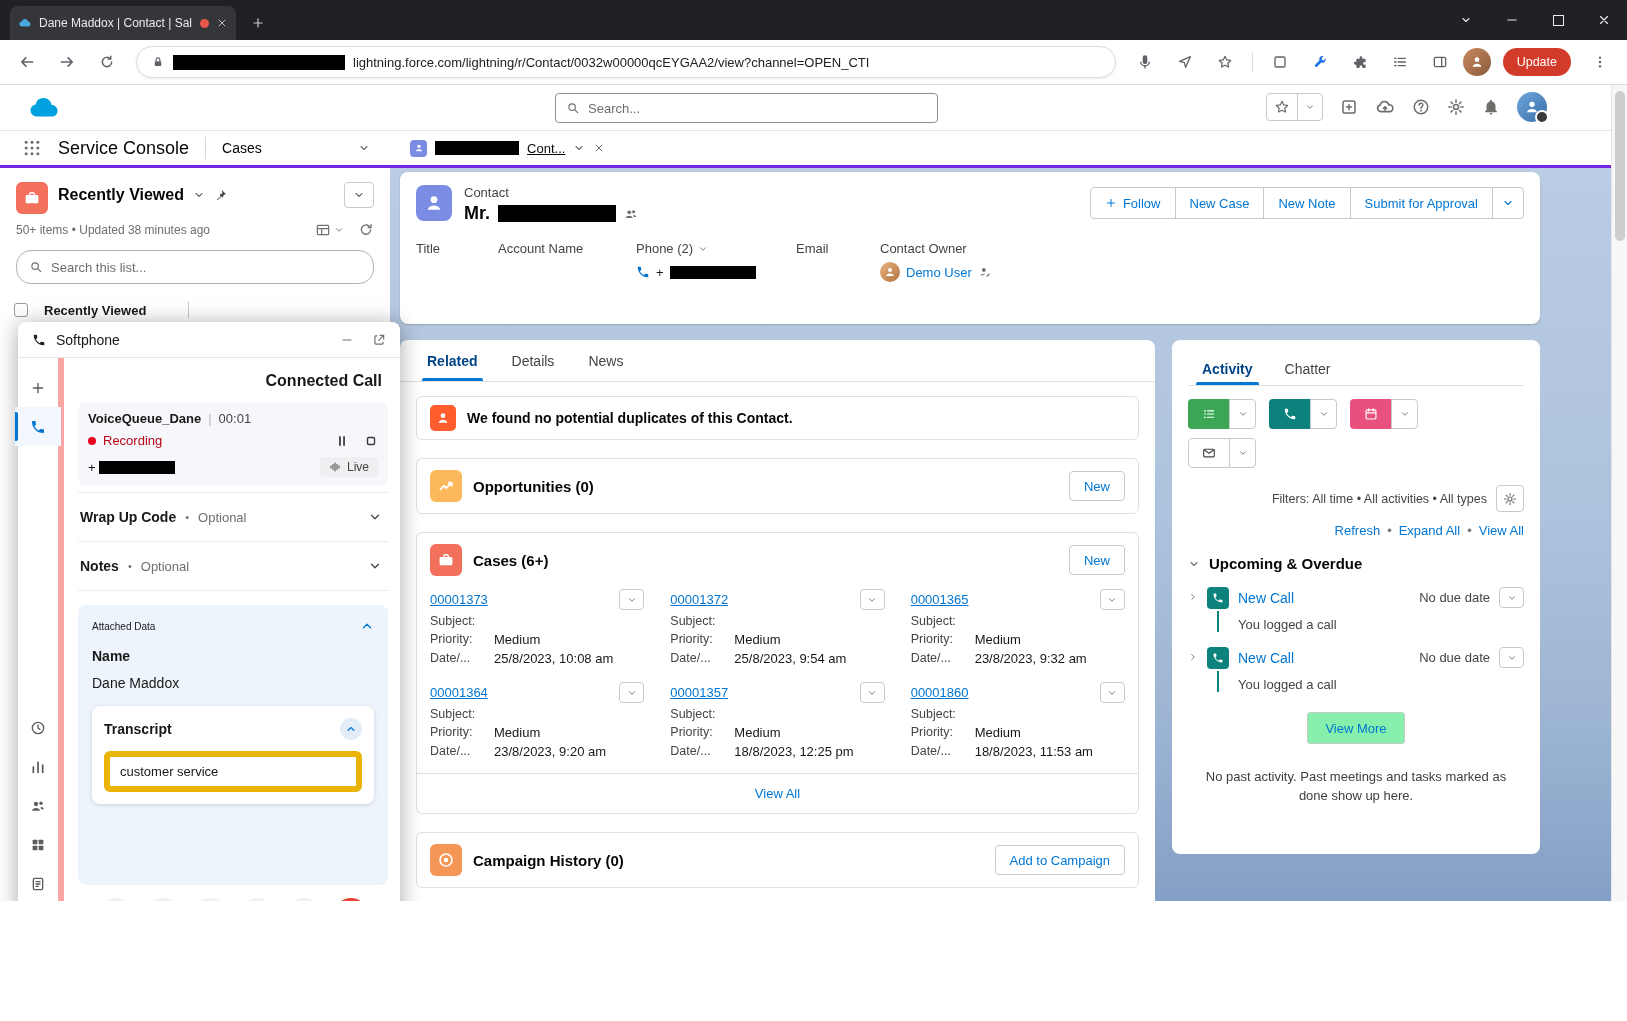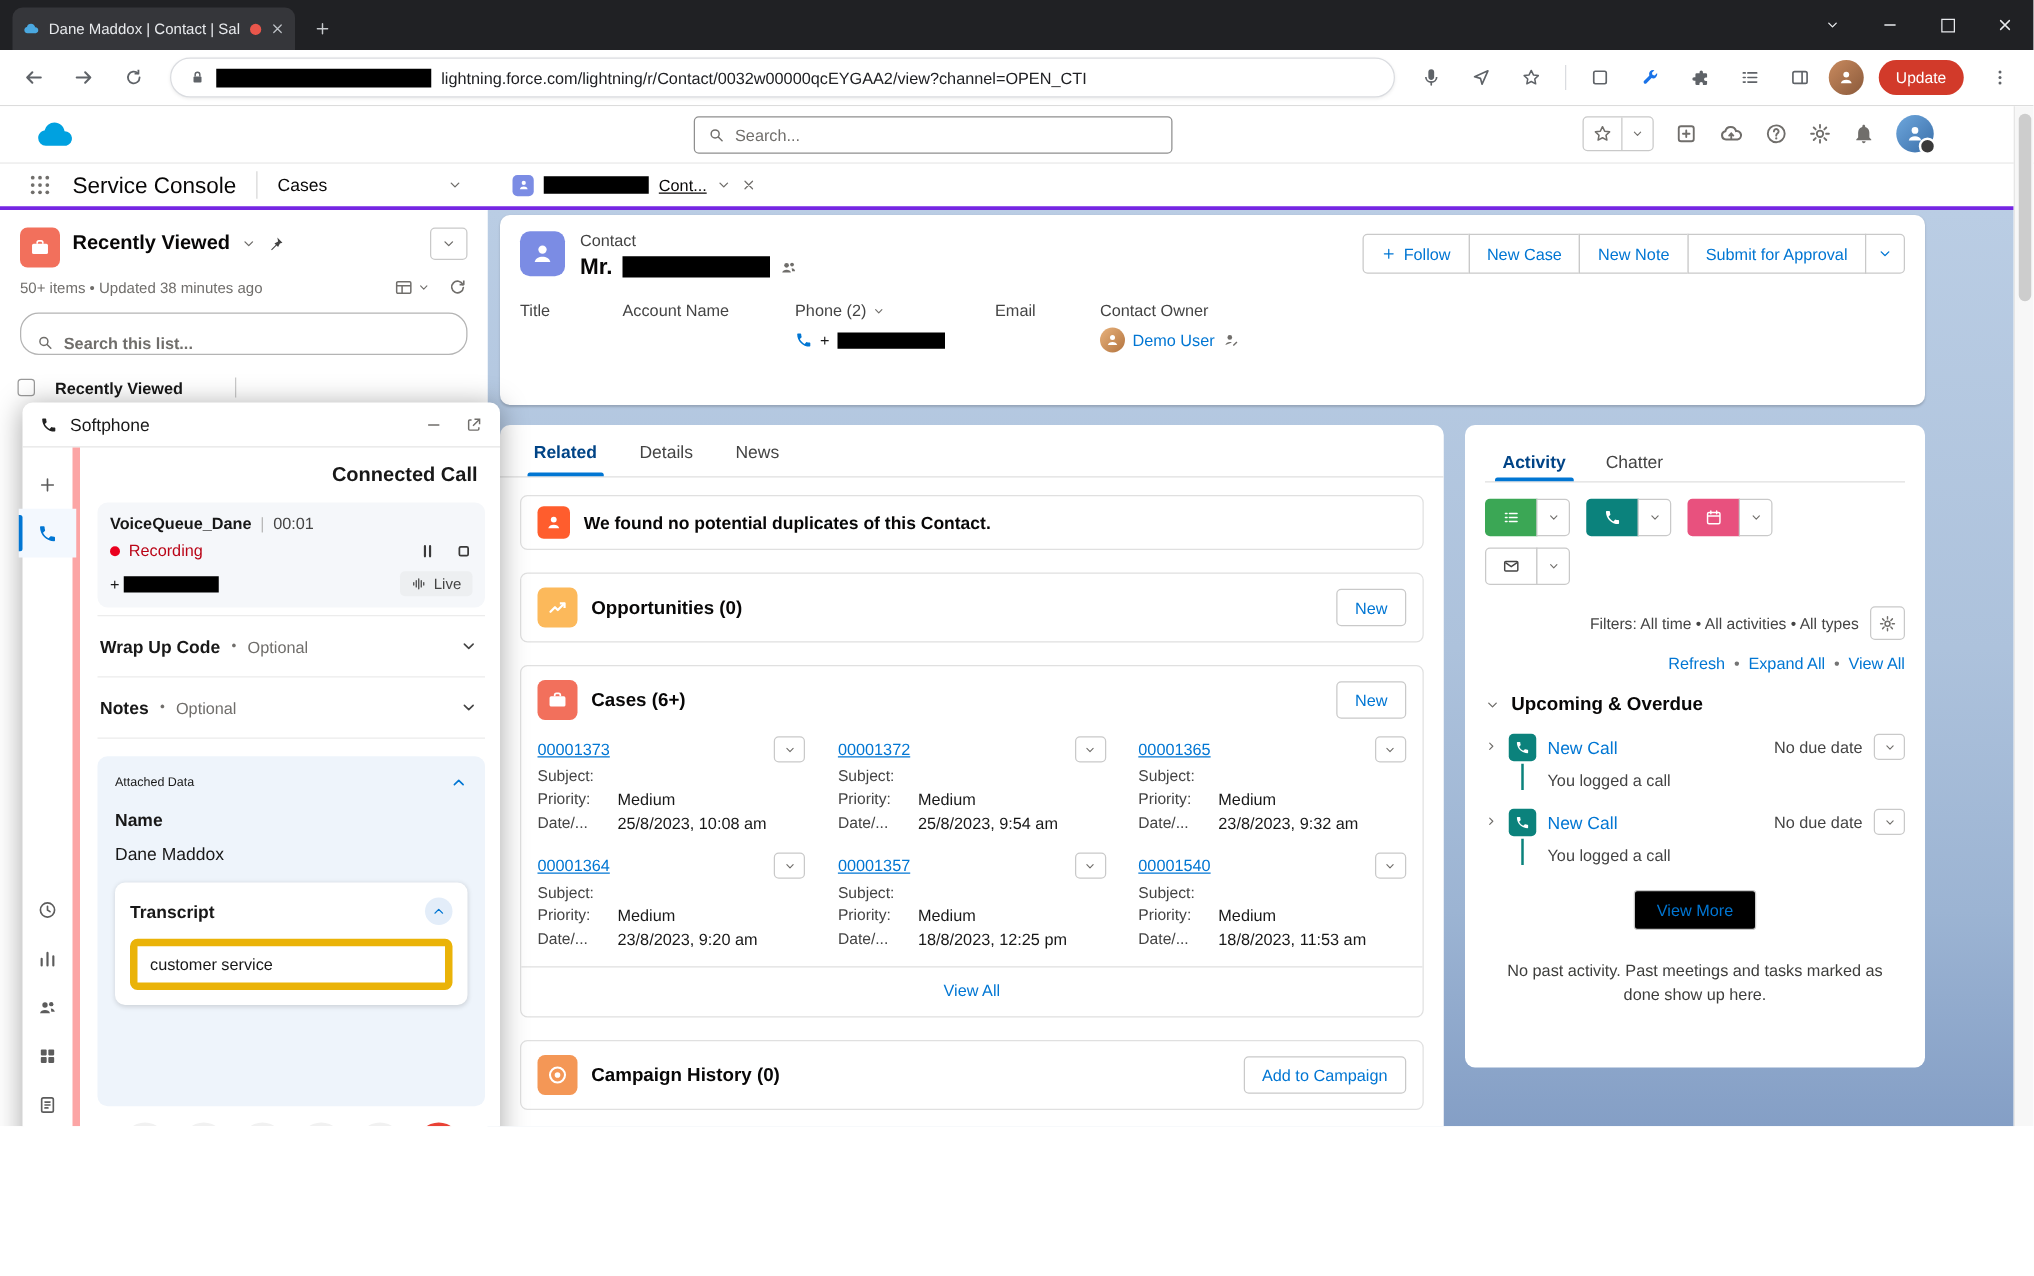--- a/index.html
+++ b/index.html
@@ -67,21 +67,21 @@
   .obj-ic32 { width:32px; height:32px; border-radius:6px; color:#fff; display:flex; align-items:center; justify-content:center; flex:none; }
   .coral { background:#f2705c; }
   .lp-title-block { margin-left:10px; padding-top:4px; }
   .lp-title-row { display:flex; align-items:center; gap:9px; color:#706e6b; }
   .lp-title { font-size:16px; font-weight:bold; color:#080707; cursor:pointer; }
   .lp-dd { margin-left:auto; width:30px; height:26px; border:1px solid #c9c9c9; border-radius:4px; display:flex; align-items:center; justify-content:center; color:#706e6b; cursor:pointer; }
   .lp-meta-row { display:flex; align-items:center; padding:8px 16px 0; }
   .lp-meta { font-size:12px; color:#706e6b; }
   .lp-tools { margin-left:auto; display:flex; align-items:center; gap:14px; color:#706e6b; }
   .lp-displayas { display:flex; align-items:center; gap:3px; cursor:pointer; }
-  .lp-search { margin:12px 16px 0; height:30px; border:1px solid #b4b4b4; border-radius:15px; display:flex; align-items:flex-start; gap:8px; padding:16px 12px; color:#706e6b;font-weight:bold; }
+  .lp-search { margin:12px 16px 0; height:30px; border:1px solid #b4b4b4; border-radius:15px; display:flex; align-items:center; gap:8px; padding:16px 12px; color:#706e6b; }
   .lp-search .ph { font-size:13px; }
   .lp-row { margin-top:18px; padding:0 14px; display:flex; align-items:center; gap:16px; }
   .cbx { width:14px; height:14px; border:1px solid #9a9a9a; border-radius:3px; flex:none; }
   .lp-row-label { font-size:13px; font-weight:bold; color:#181818; }
   .coldiv { width:1px; height:16px; background:#c9c9c9; margin-left:26px; }
 
   
   .record-card { position:absolute; left:400px; top:172px; width:1140px; height:152px; background:#fff; border-radius:8px; box-shadow:0 1px 2px rgba(0,0,0,.18); }
   .rc-top { display:flex; align-items:flex-start; padding:13px 16px 0; }
   .rc-entity-icon { width:36px; height:36px; border-radius:8px; background:#7b8ce4; color:#fff; display:flex; align-items:center; justify-content:center; flex:none; }
@@ -155,21 +155,21 @@
   .aexp { color:#706e6b; margin-top:5px; cursor:pointer; flex:none; }
   .aicon { width:22px; height:22px; border-radius:4px; background:#0b827c; color:#fff; display:flex; align-items:center; justify-content:center; flex:none; position:relative; }
   .aicon::after { content:""; position:absolute; left:10px; top:24px; width:2px; height:21px; background:#0b827c; }
   .abody { flex:1; min-width:0; }
   .arow1 { display:flex; align-items:center; justify-content:space-between; }
   .atitle { color:#0176d3; font-size:14px; cursor:pointer; }
   .aright { display:flex; align-items:center; gap:9px; }
   .adue { color:#444; font-size:13px; white-space:nowrap; }
   .add { width:25px; height:21px; border:1px solid #c9c9c9; border-radius:4px; display:flex; align-items:center; justify-content:center; color:#706e6b; cursor:pointer; }
   .adesc { color:#444; font-size:13px; margin-top:9px; }
-  .viewmore { display:block; margin:20px auto 0; height:32px; padding:0 17px; border:1px solid #c9c9c9; border-radius:3px; background:#000000; color:#0176d3; font-size:13px; font-family:inherit; cursor:pointer; }
+  .viewmore { display:block; margin:20px auto 0; height:32px; padding:0 17px; border:1px solid #c9c9c9; border-radius:3px; background:#86efac; color:#0176d3; font-size:13px; font-family:inherit; cursor:pointer; }
   .aempty { margin:24px auto 0; max-width:320px; text-align:center; font-size:13px; color:#3e3e3c; line-height:1.45; }
 
   
   .softphone { position:absolute; left:18px; top:322px; width:382px; height:625px; background:#fff; border-radius:8px 8px 0 0; box-shadow:0 2px 22px rgba(0,0,0,.35); z-index:50; display:flex; flex-direction:column; }
   .sp-head { height:36px; border-bottom:1px solid #e5e5e5; display:flex; align-items:center; gap:10px; padding:0 14px; flex:none; }
   .sp-title { font-size:14px; color:#181818; }
   .sp-head-actions { margin-left:auto; display:flex; align-items:center; gap:18px; color:#706e6b; }
   .sp-body { flex:1; display:flex; min-height:0; }
   .sp-rail { width:46px; border-right:6px solid #fca5a5; display:flex; flex-direction:column; align-items:center; padding-top:10px; flex:none; }
   .rail-btn { width:46px; height:39px; display:flex; align-items:center; justify-content:center; color:#5c5c5c; cursor:pointer; position:relative; }
@@ -962,21 +962,21 @@
                 <span class="ct-val">Medium</span>
               </div>
             <div class="ct-row">
                 <span class="ct-label">Date/...</span>
                 <span class="ct-val">18/8/2023, 12:25 pm</span>
               </div>
           </div>
 
           <div class="case-tile">
             <div class="ct-head">
-              <a class="ct-link">00001540</a>
+              <a class="ct-link">00001860</a>
               <span class="ct-dd">
                   <svg class="ic ic10">
                     <use href="#i-cdown"></use>
                   </svg>
                 </span>
             </div>
             <div class="ct-row">
                 <span class="ct-label">Subject:</span>
                 <span class="ct-val"></span>
               </div>

